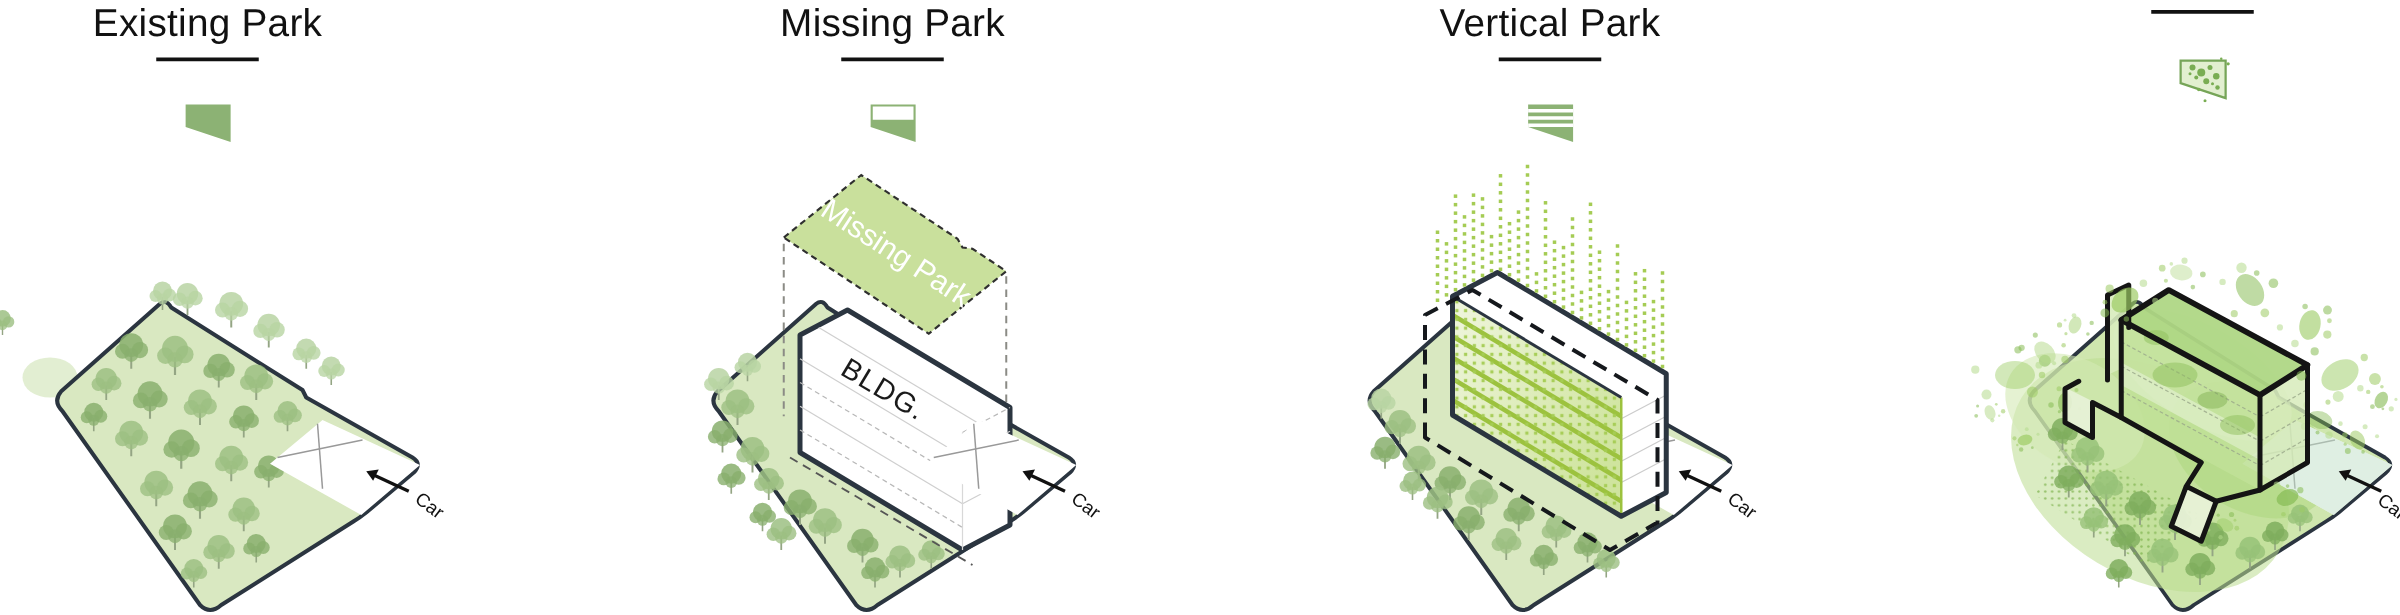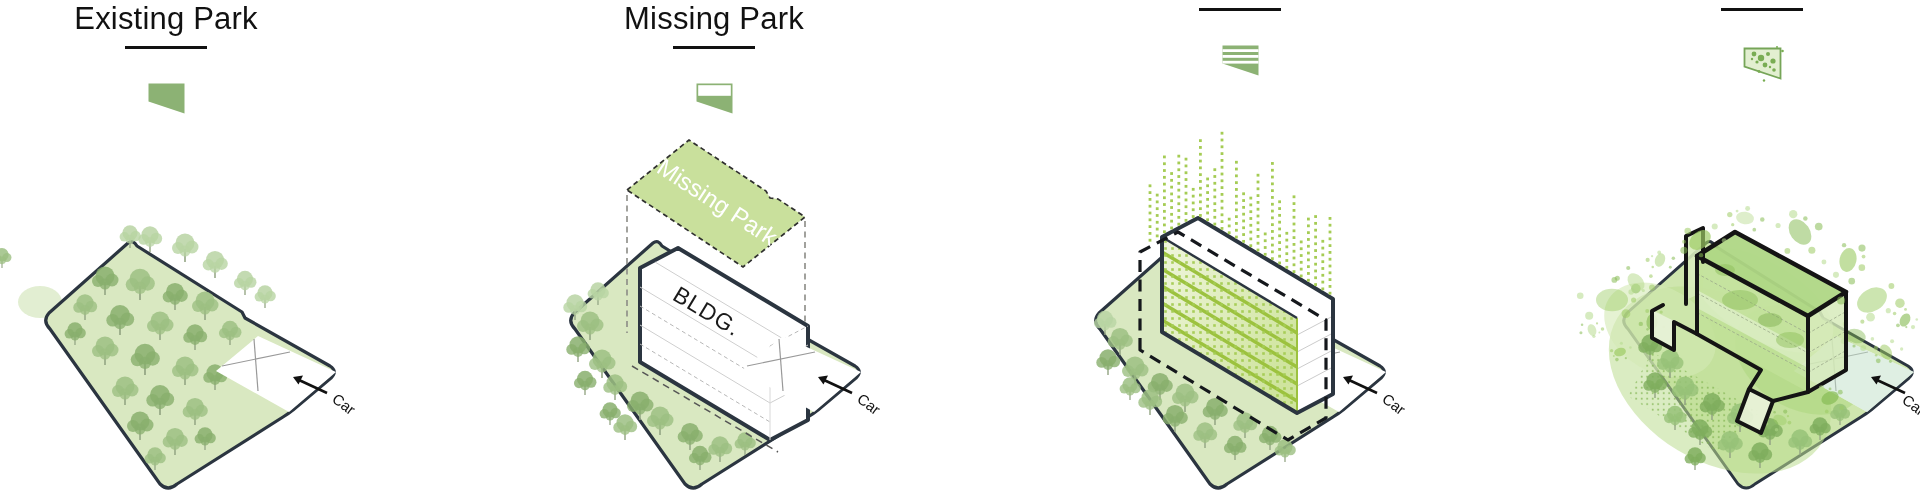--- a/index.html
+++ b/index.html
@@ -29,20 +29,21 @@
   <div class="hdr" style="left:714px">
     <div class="title">Missing Park</div>
     <div class="rule"></div>
     <svg class="glyph" width="37" height="31" viewBox="0 0 37 31">
       <polygon points="0.5,0.5 36.5,0.5 36.5,30.5 0.5,18.5" fill="#8cb274"></polygon>
       <rect x="2.2" y="2.2" width="32.6" height="10.6" fill="#ffffff"></rect>
     </svg>
   </div>
 
   <div class="hdr" style="left:1240px">
+    <div class="title">Vertical Park</div>
     <div class="rule"></div>
     <svg class="glyph" width="37" height="31" viewBox="0 0 37 31">
       <polygon points="0.5,0.5 36.5,0.5 36.5,30.5 0.5,18.5" fill="#8cb274"></polygon>
       <rect x="0.5" y="4.2" width="36" height="2.8" fill="#ffffff"></rect>
       <rect x="0.5" y="10.0" width="36" height="2.8" fill="#ffffff"></rect>
       <rect x="0.5" y="15.8" width="36" height="2.8" fill="#ffffff"></rect>
     </svg>
   </div>
 
   <div class="hdr" style="left:1762px">

